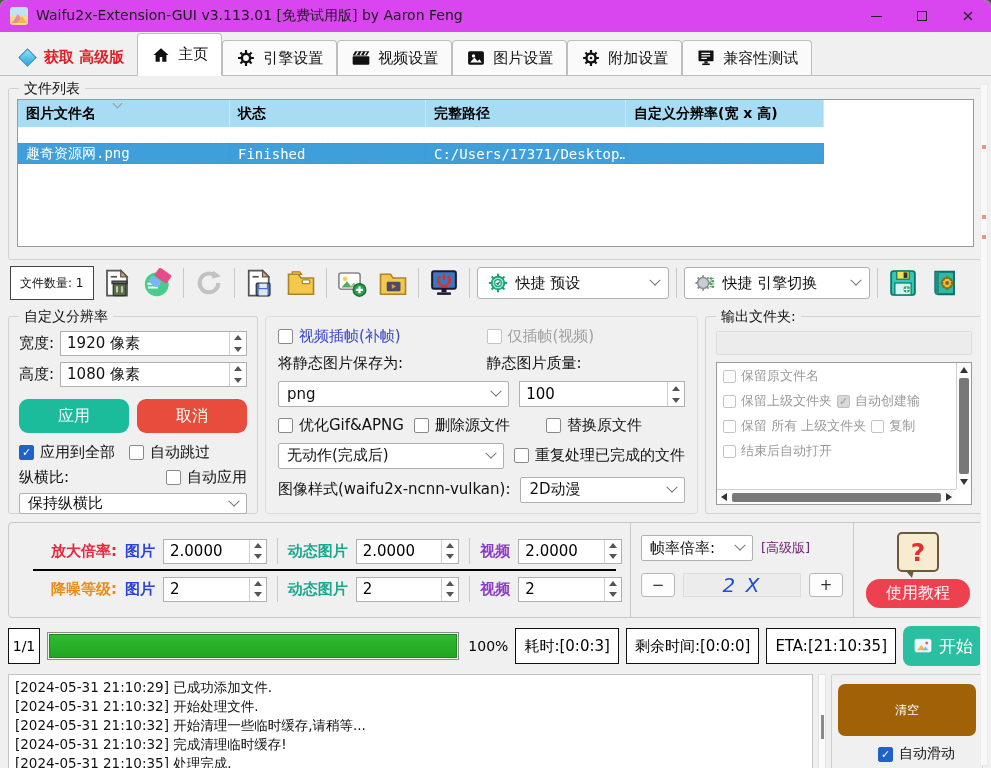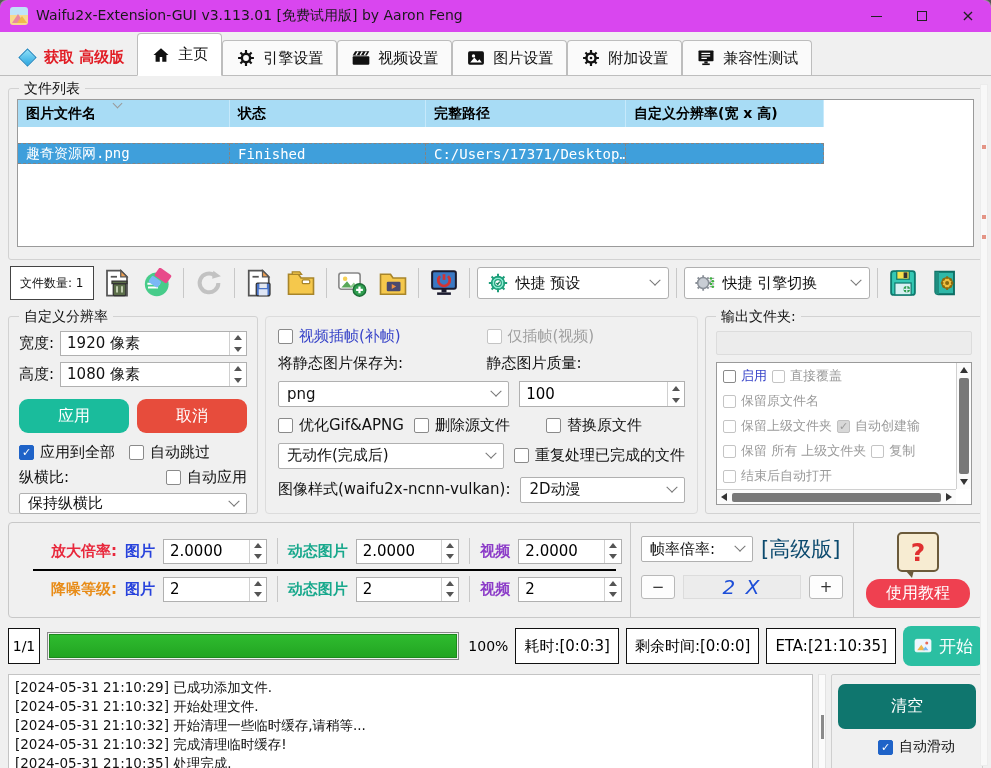--- a/index.html
+++ b/index.html
@@ -103,21 +103,21 @@
   .zoom-label { color:#e8283c; } .denoise-label { color:#e88c18; }
   .seg-label { font-size:15px; font-weight:bold; }
   .img-label { color:#2742dc; } .anim-label { color:#18a88c; } .vid-label { color:#8c3cc8; }
   .sspin { width:104px; }
   .seg-sep { width:1px; height:26px; background:#c8c8c8; margin:0 2px; }
   .hr-black { border-top:2px solid #000; margin:2px 6px 2px 24px; }
   .box-sep { width:1px; background:#c8c8c8; }
   .fr-region { width:222px; padding:12px 10px; display:flex; flex-direction:column; gap:12px; }
   .fr-top { display:flex; align-items:center; gap:8px; }
   .fr-dd { width:112px; height:26px; }
-  .fr-badge { color:#0c4a6e; font-size:21px; white-space:nowrap; }
+  .fr-badge { color:#701a75; font-size:13px; white-space:nowrap; }
   .fr-bottom { display:flex; align-items:center; gap:8px; }
   .mini-btn { width:34px; height:24px; background:#fdfdfd; border:1px solid #b8b8b8; border-radius:3px; font-size:15px; color:#333; display:flex; align-items:center; justify-content:center; }
   .fr-value { flex:1; height:24px; background:#ececec; border:1px solid #dcdcdc; color:#1d4ed8; font-size:20px; display:flex; align-items:center; justify-content:center; letter-spacing:2px;font-style:italic; }
   .tut-region { width:128px; display:flex; flex-direction:column; align-items:center; justify-content:center; gap:7px; }
   .qicon { width:42px; height:40px; background:#f7ecd2; border:2px solid #6b5a3a; border-radius:5px; color:#e03030; font-size:25px; font-weight:bold; display:flex; align-items:center; justify-content:center; position:relative; }
   .qicon:after { content:""; position:absolute; bottom:-8px; left:6px; border-left:7px solid transparent; border-right:2px solid transparent; border-top:8px solid #6b5a3a; }
   .btn-tut { width:104px; height:29px; background:#ef4050; border-radius:14px; color:#fff; font-size:16px; border:none; font-family:inherit; }
   
   .progrow { display:flex; align-items:center; gap:7px; margin:8px 8px 0; height:40px; }
   .counter-box { border:1.5px solid #111; background:#fff; width:32px; height:36px; display:flex; align-items:center; justify-content:center; font-size:14px; }
@@ -127,21 +127,21 @@
   .time-box { border:1.5px solid #111; background:#fff; height:36px; display:flex; align-items:center; padding:0 8px; font-size:15px; white-space:nowrap; }
   .btn-start { width:80px; height:40px; background:#2bbfa2; border:none; border-radius:8px; color:#fff; font-size:17px; display:flex; align-items:center; justify-content:center; gap:6px; font-family:inherit; }
   .btn-start svg { width:20px; height:20px; }
   
   .logrow { display:flex; gap:5px; margin:8px 8px 0; height:96px; }
   .logbox { flex:1; background:#fff; border:1px solid #c4c4c4; padding:3px 6px; overflow:hidden; }
   .log-line { font-size:13.5px; color:#111; line-height:19px; white-space:nowrap; }
   .log-vscroll { width:8px; background:#fbfbfb; border:1px solid #e2e2e2; position:relative; }
   .log-thumb { position:absolute; top:40px; left:2px; width:3px; height:24px; background:#8a8a8a; }
   .clearpanel { width:152px; border:1px solid #cfcfcf; border-radius:2px; padding:9px 6px 0; display:flex; flex-direction:column; gap:9px; background:#f0f0f0; }
-  .btn-clear { height:45px; background:#0f766e; border:none; border-radius:7px; color:#fff; font-size:16px; font-family:inherit; }
+  .btn-clear { height:52px; background:#a16207; border:none; border-radius:7px; color:#fff; font-size:12px; font-family:inherit; }
   .edge-strip { position:absolute; right:3px; top:84px; bottom:2px; width:8px; background:#f8f8f8; border:1px solid #ececec; }
   .edge-tick { position:absolute; left:1px; right:1px; height:4px; background:#d86048; opacity:.65; }
 </style>
 </head>
 <body>
 
 <div id="win">
 
   <div class="titlebar">
     <span class="appicon"></span>
@@ -489,26 +489,20 @@
           <span class="chev"></span>
         </div>
       </div>
     </div>
 
     <div class="groupbox" id="out-panel">
       <span class="gb-label">输出文件夹:</span>
       <div class="out-input"></div>
       <div class="scrollarea">
         <div class="sa-content">
-          <div class="sa-row">
-            <span class="cb"></span>
-              <span class="blue-label">启用</span>
-            <span class="cb dis"></span>
-              <span>直接覆盖</span>
-          </div>
           <div class="sa-row">
             <span class="cb dis"></span>
               <span>保留原文件名</span>
           </div>
           <div class="sa-row">
             <span class="cb dis"></span>
               <span>保留上级文件夹</span>
             <span class="cb dison"></span>
               <span>自动创建输</span>
           </div>

